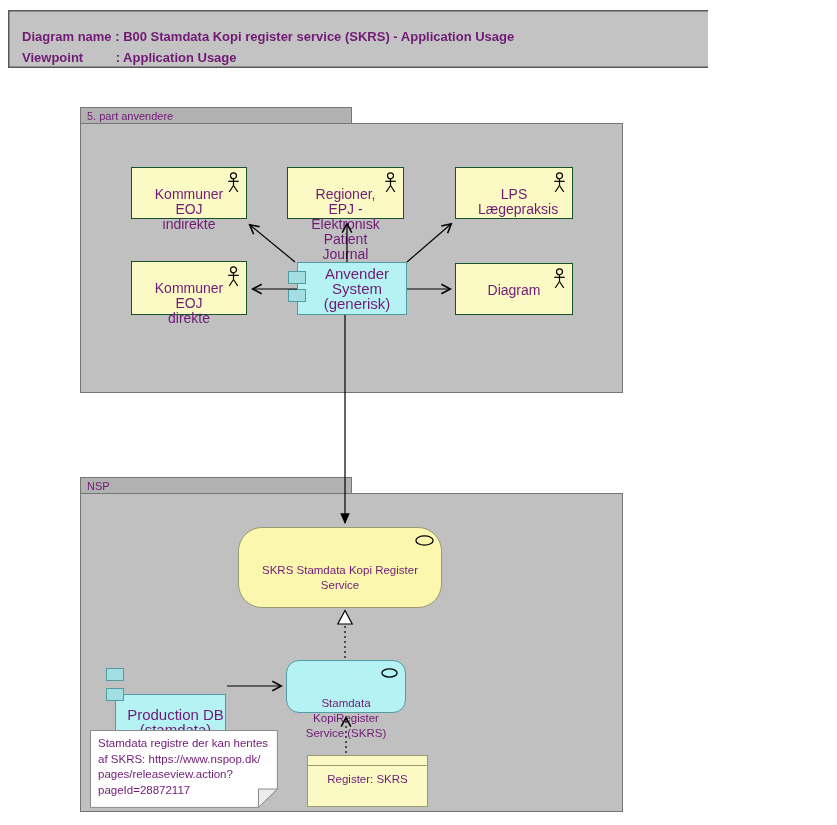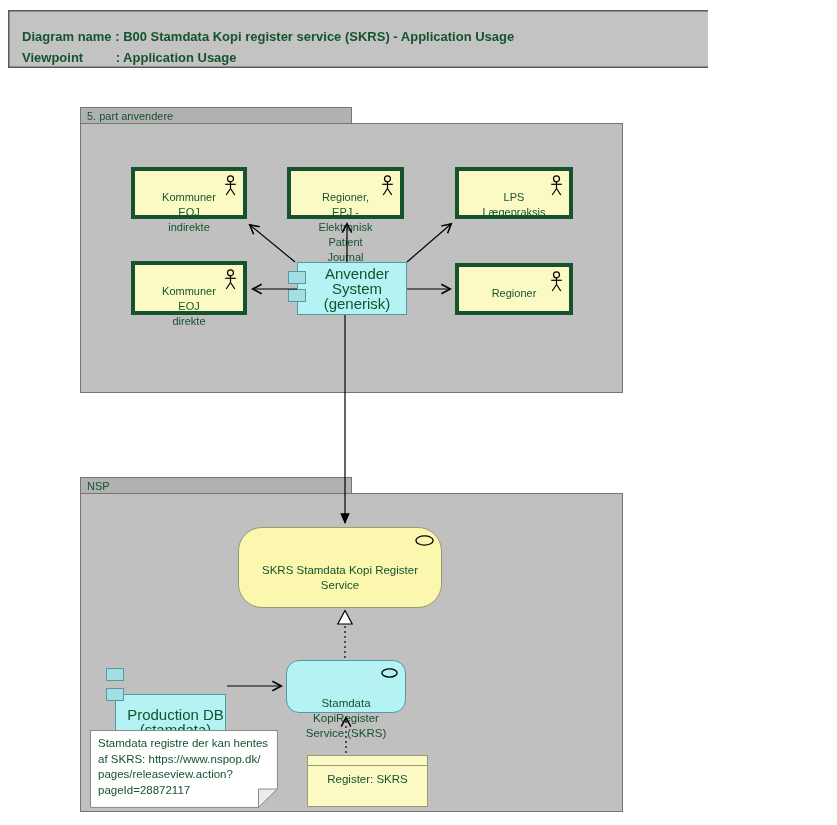--- a/index.html
+++ b/index.html
@@ -1,18 +1,18 @@
 <!DOCTYPE html>
 <html><head>
 <meta charset="utf-8">
 <style>
   html,body{margin:0;padding:0;background:#ffffff;}
   #canvas{
     position:relative;width:708px;height:825px;background:#ffffff;overflow:hidden;
-    font-family:"Liberation Sans","DejaVu Sans",sans-serif;color:#14532d;
+    font-family:"Liberation Sans","DejaVu Sans",sans-serif;color:#701a75;
   }
   .abs{position:absolute;}
 
   
   .title-text{
     position:absolute;left:14px;top:16px;font-size:13px;font-weight:bold;
     line-height:21px;white-space:pre;
   }
 
   
@@ -20,22 +20,22 @@
     position:absolute;background:#b1b1b1;border:1px solid #757575;
     font-size:11px;line-height:15px;padding:1px 0 0 6px;box-sizing:border-box;
   }
   .grp-body{
     position:absolute;background:#c0c0c0;border:1px solid #757575;box-sizing:border-box;
   }
 
   
   .node{box-sizing:border-box;position:absolute;}
   .actor-box{
-    background:#fbfac5;border:4px solid #14532d;
-    font-size:11px;line-height:15px;text-align:center;
+    background:#fbfac5;border:1px solid #14532d;
+    font-size:14px;line-height:15px;text-align:center;
     padding:4px 22px 0 22px;white-space:pre-line;
   }
   .comp-box{
     background:#b4f2f4;border:1px solid #519ba4;
     font-size:15px;line-height:15px;text-align:center;white-space:pre-line;
     display:flex;align-items:center;justify-content:center;padding-left:10px;
   }
   .comp-tab{
     position:absolute;width:18px;height:13px;background:#a3dfe2;border:1px solid #519ba4;
     box-sizing:border-box;
@@ -134,21 +134,21 @@
         <circle cx="6.5" cy="3.8" r="3"></circle>
           <line x1="6.5" y1="6.8" x2="6.5" y2="13.5"></line>
         <line x1="1.2" y1="9.3" x2="11.8" y2="9.3"></line>
         <line x1="6.5" y1="13.5" x2="2.2" y2="20"></line>
           <line x1="6.5" y1="13.5" x2="10.8" y2="20"></line>
       </g>
     </svg>
   </div>
 
   <div class="node actor-box" style="left:455px;top:263px;width:118px;height:52px;">
-    <span>Regioner</span>
+    <span>Diagram</span>
     <svg class="icon-abs" style="right:6px;top:4px;" width="13" height="22" viewBox="0 0 13 22">
       <g stroke="#000" stroke-width="1.2" fill="none">
         <circle cx="6.5" cy="3.8" r="3"></circle>
           <line x1="6.5" y1="6.8" x2="6.5" y2="13.5"></line>
         <line x1="1.2" y1="9.3" x2="11.8" y2="9.3"></line>
         <line x1="6.5" y1="13.5" x2="2.2" y2="20"></line>
           <line x1="6.5" y1="13.5" x2="10.8" y2="20"></line>
       </g>
     </svg>
   </div>

